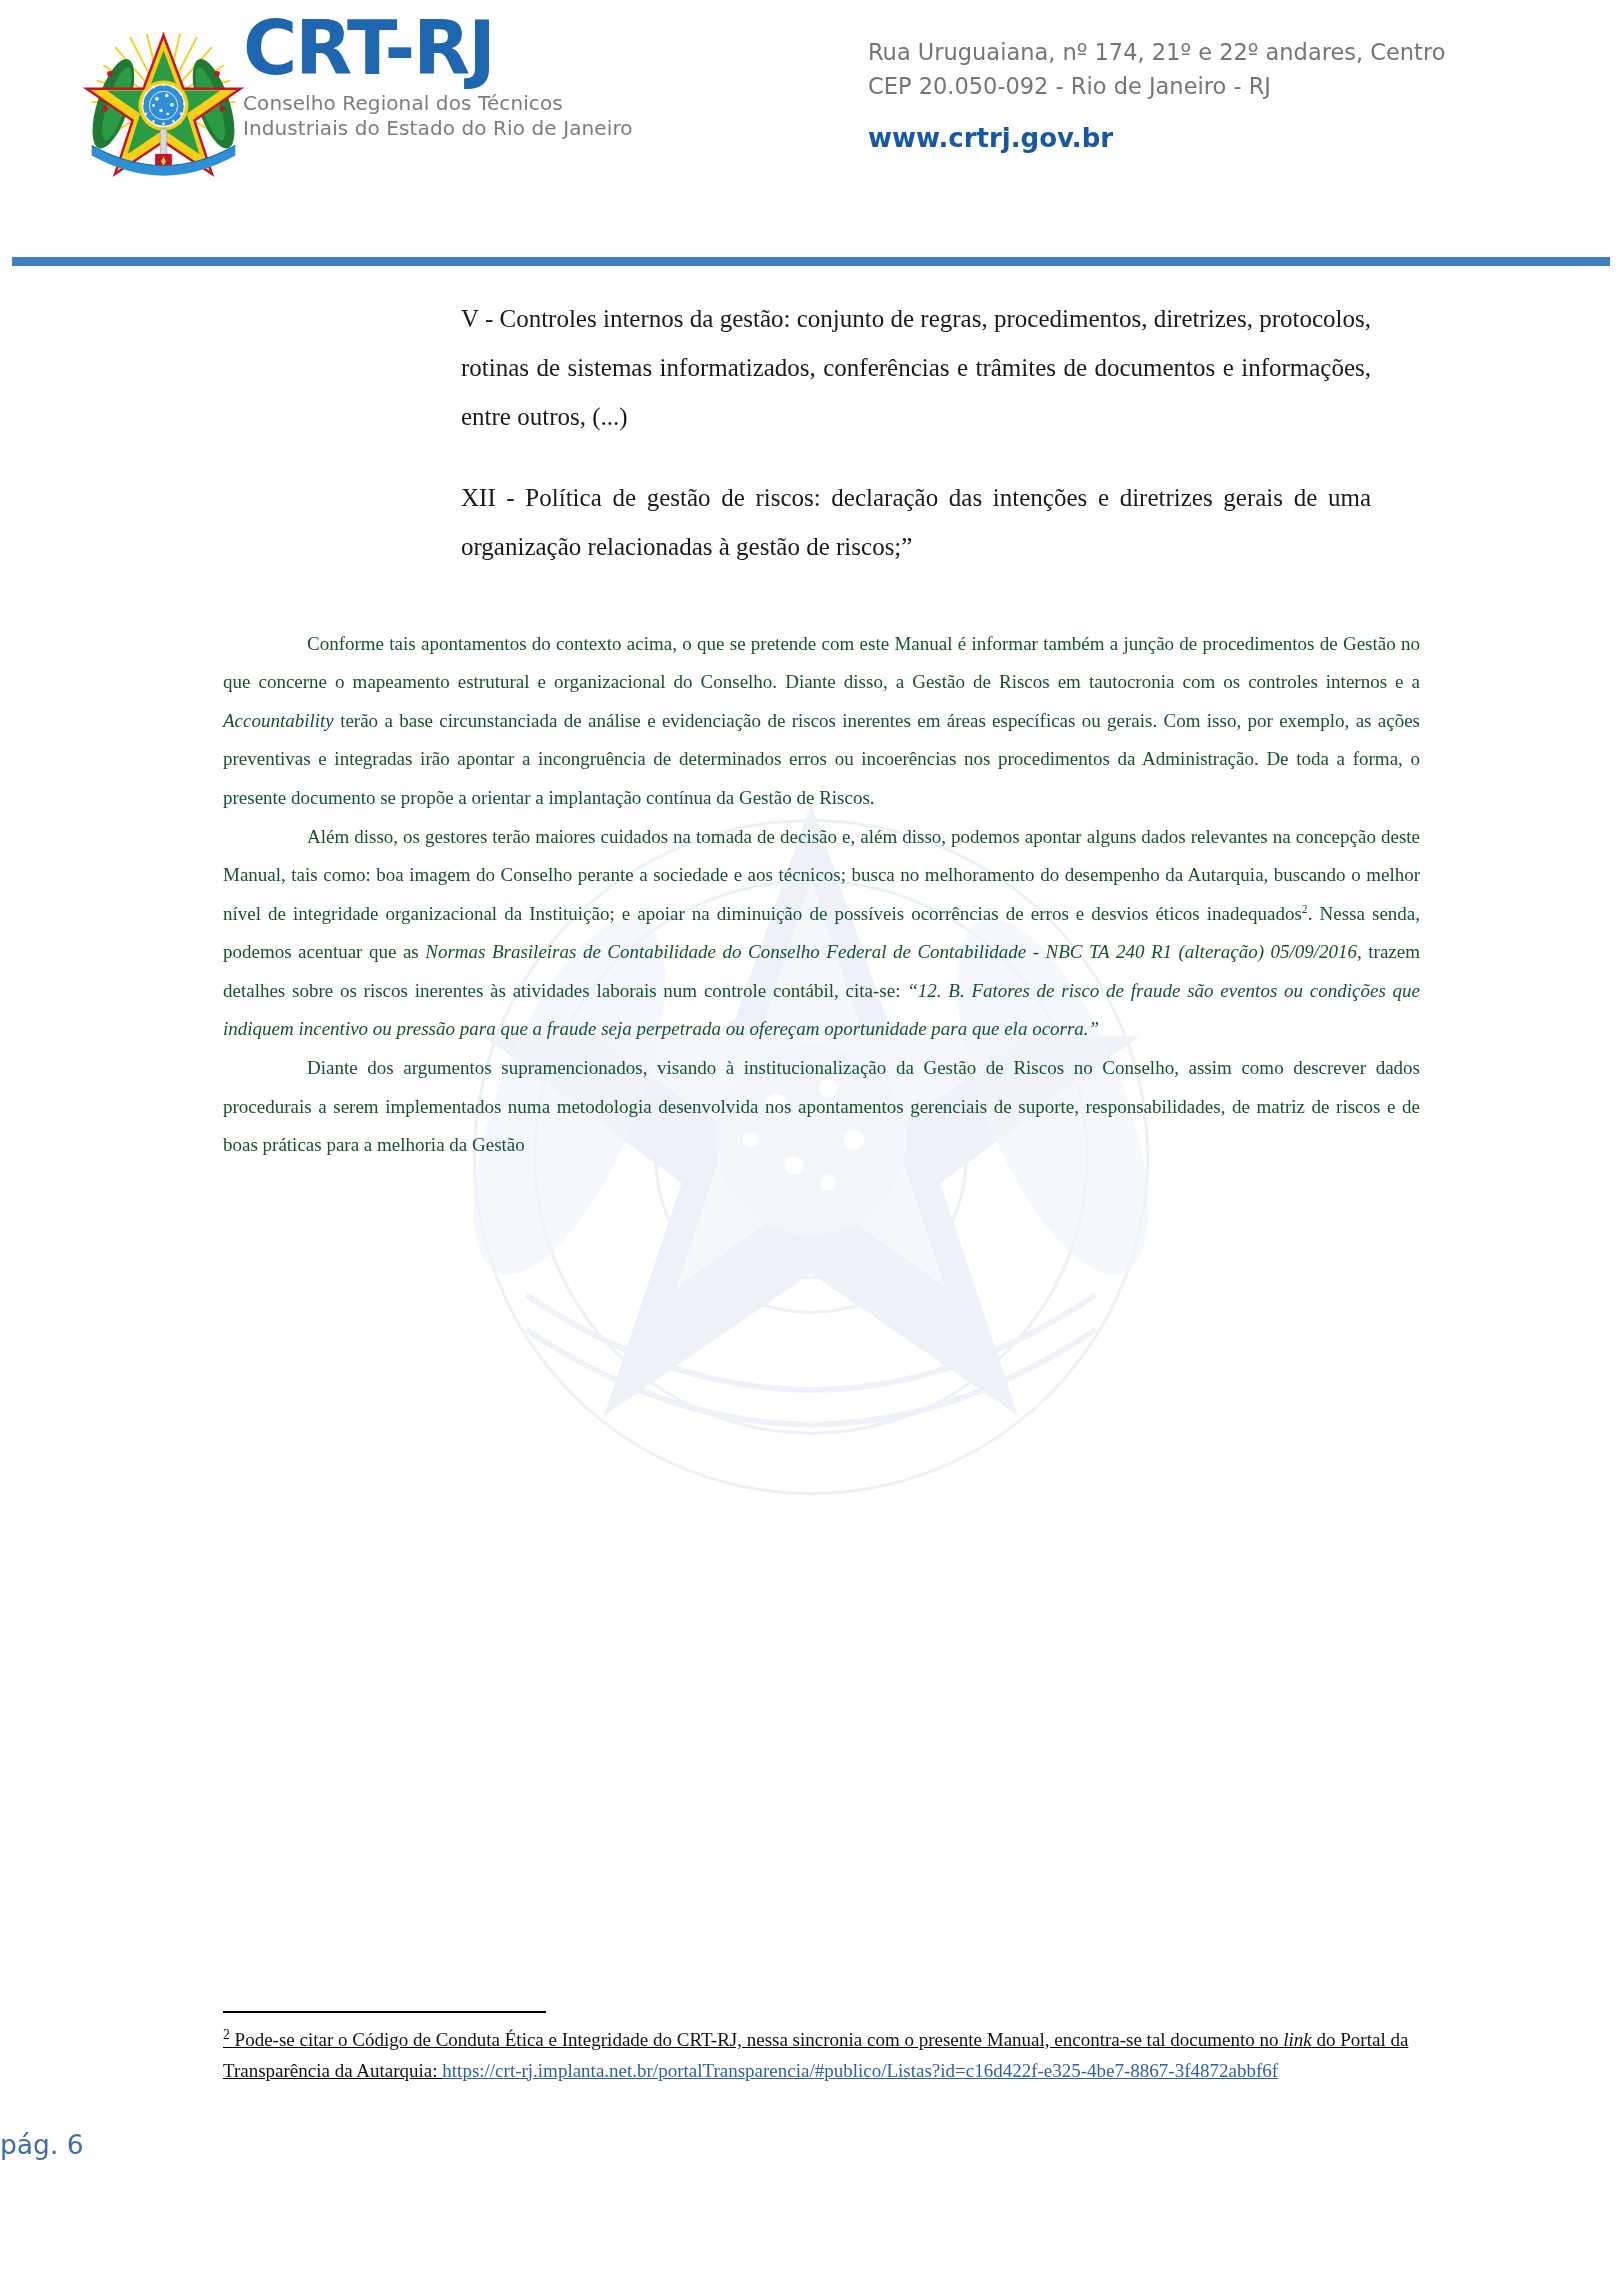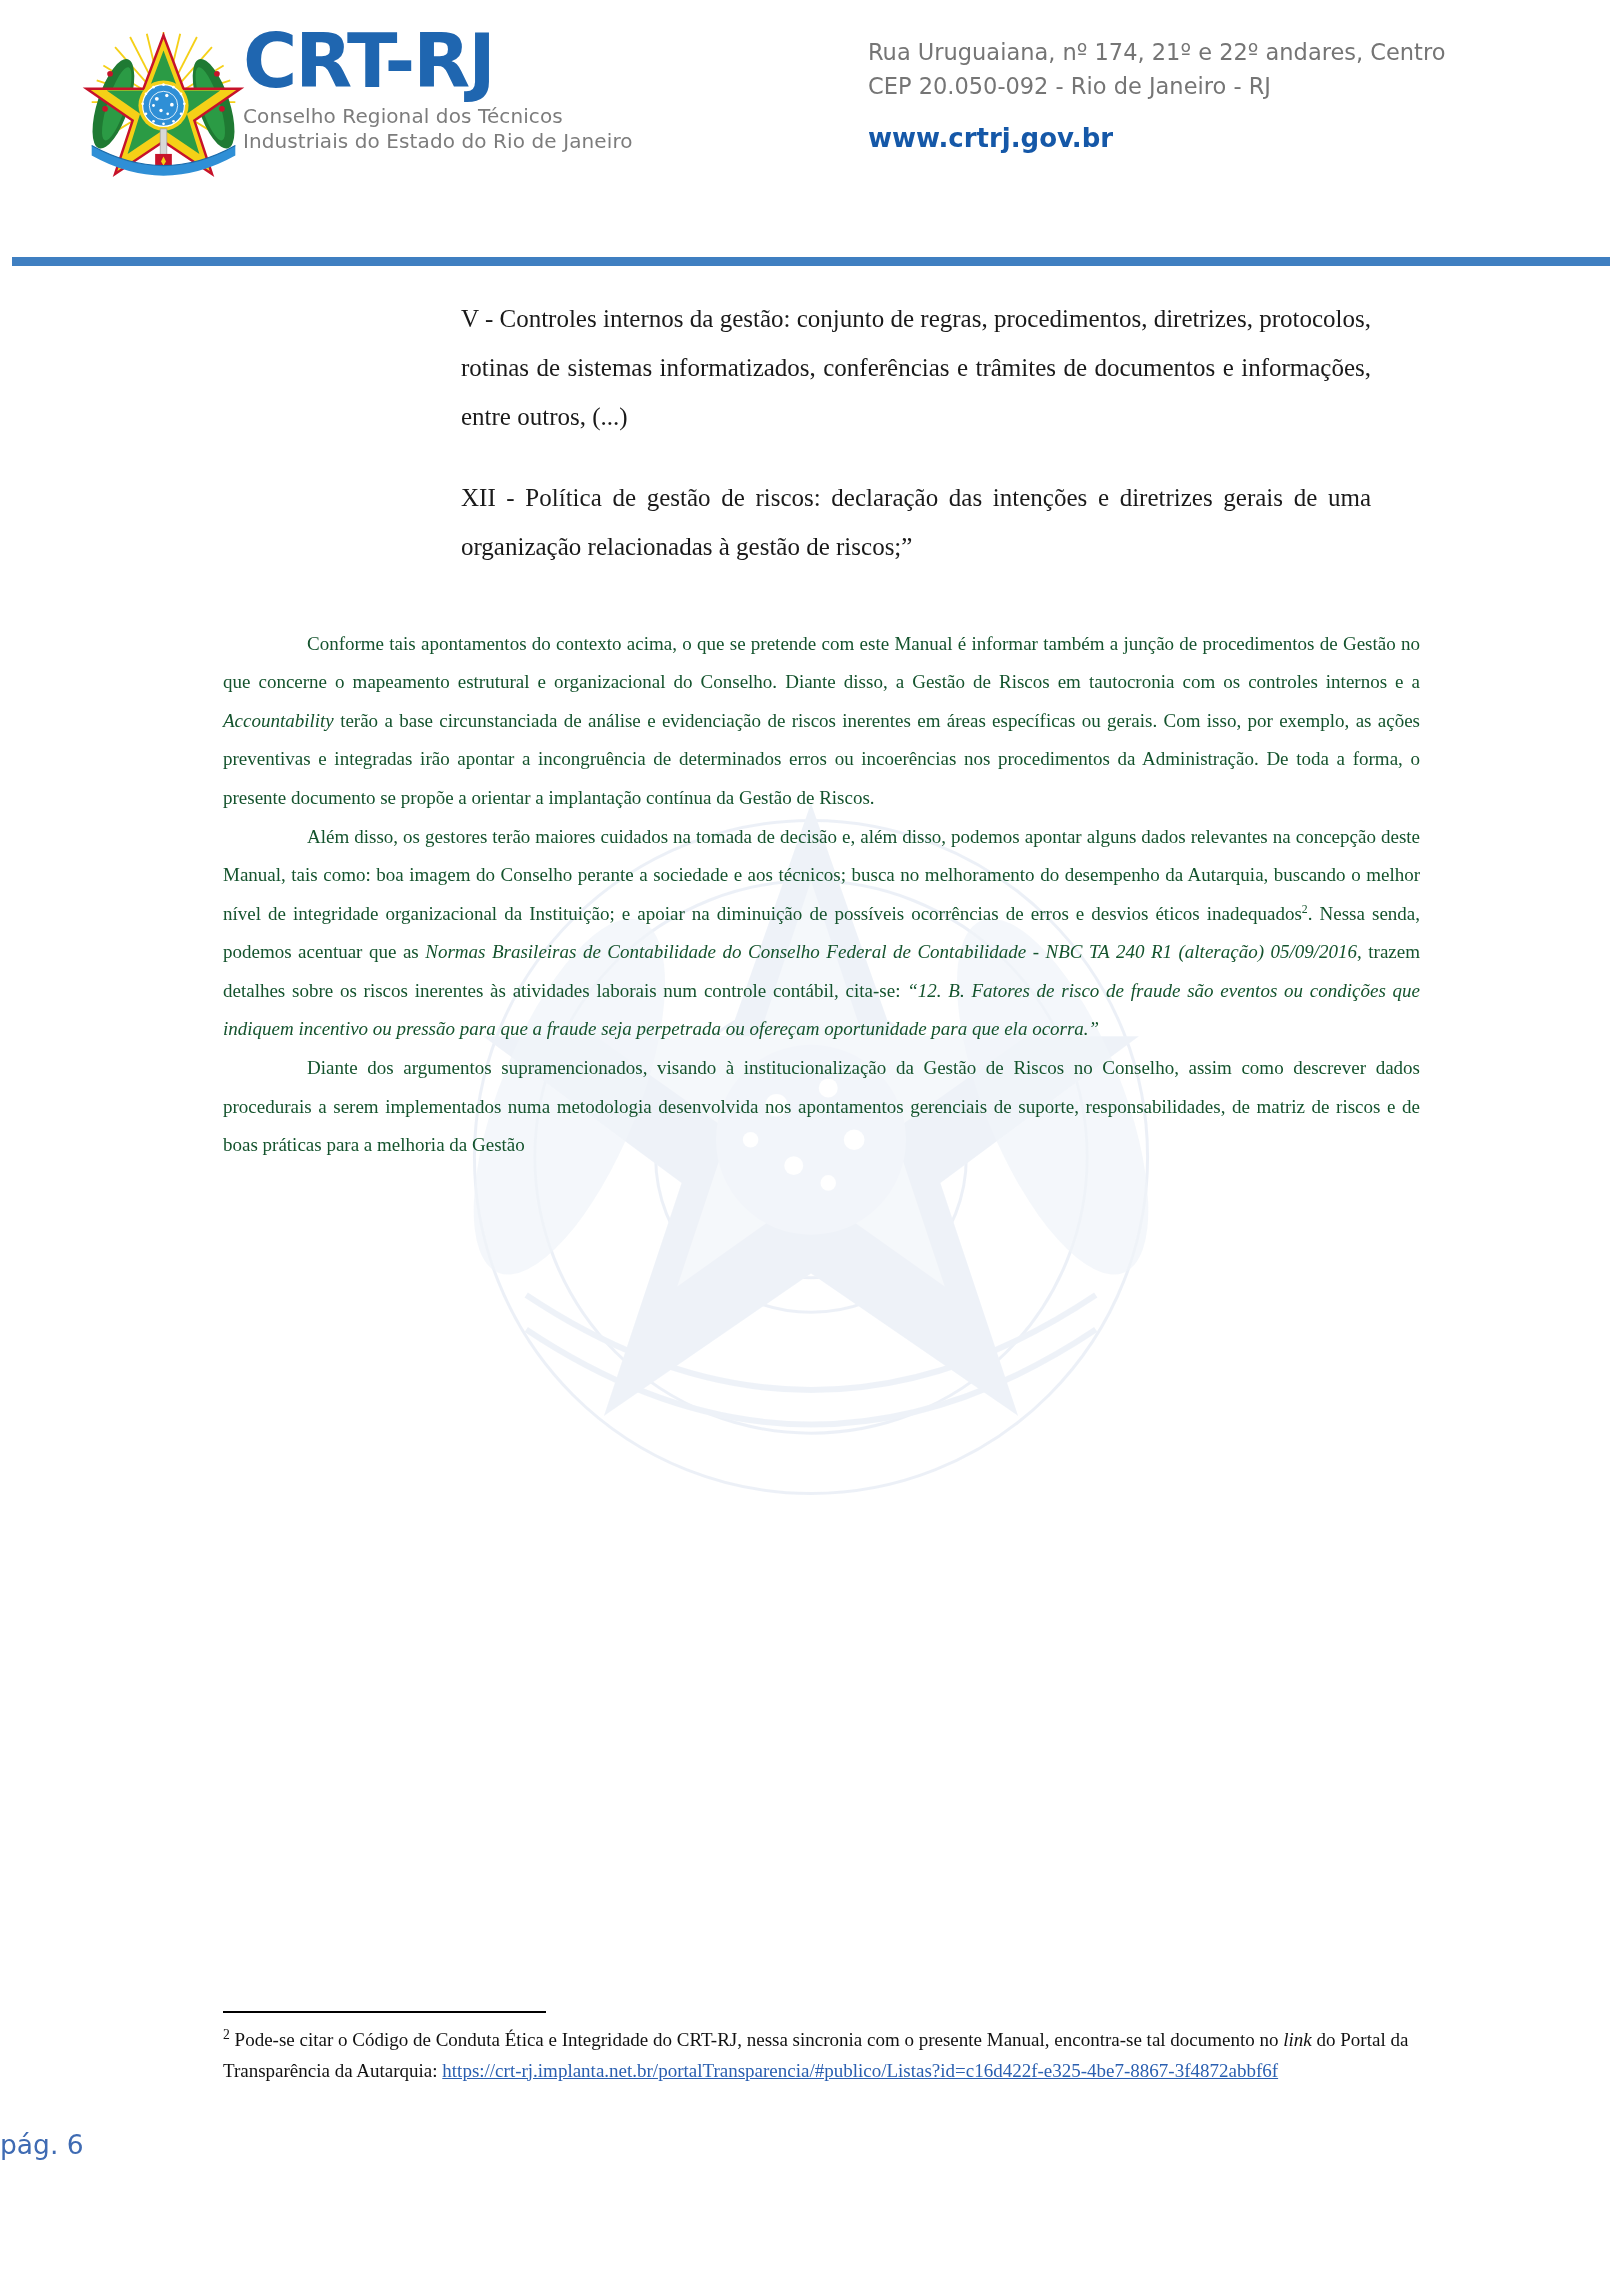--- a/index.html
+++ b/index.html
@@ -46,21 +46,21 @@
     position: absolute;
     left: 80px;
     top: 21.6px;
     width: 167px;
     height: 167px;
   }
 
   .brand-block {
     position: absolute;
     left: 243px;
-    top: 24px;
+    top: 11px;
     width: 392px;
   }
 
   .brand-mark {
     font-family: "DejaVu Sans", "Liberation Sans", sans-serif;
     font-weight: 700;
     font-size: 74px;
     line-height: 1.0;
     letter-spacing: -2px;
     color: #1f66b0;
@@ -158,20 +158,21 @@
     line-height: 0;
   }
 
   
   .footnote-area {
     position: absolute;
     left: 223px;
     top: 2011px;
     width: 1225px;
     z-index: 2;
+    text-decoration: underline;
   }
 
   .footnote-rule {
     width: 323px;
     height: 2px;
     background: #000000;
     margin: 0 0 11.8px 0;
   }
 
   .footnote-text {

